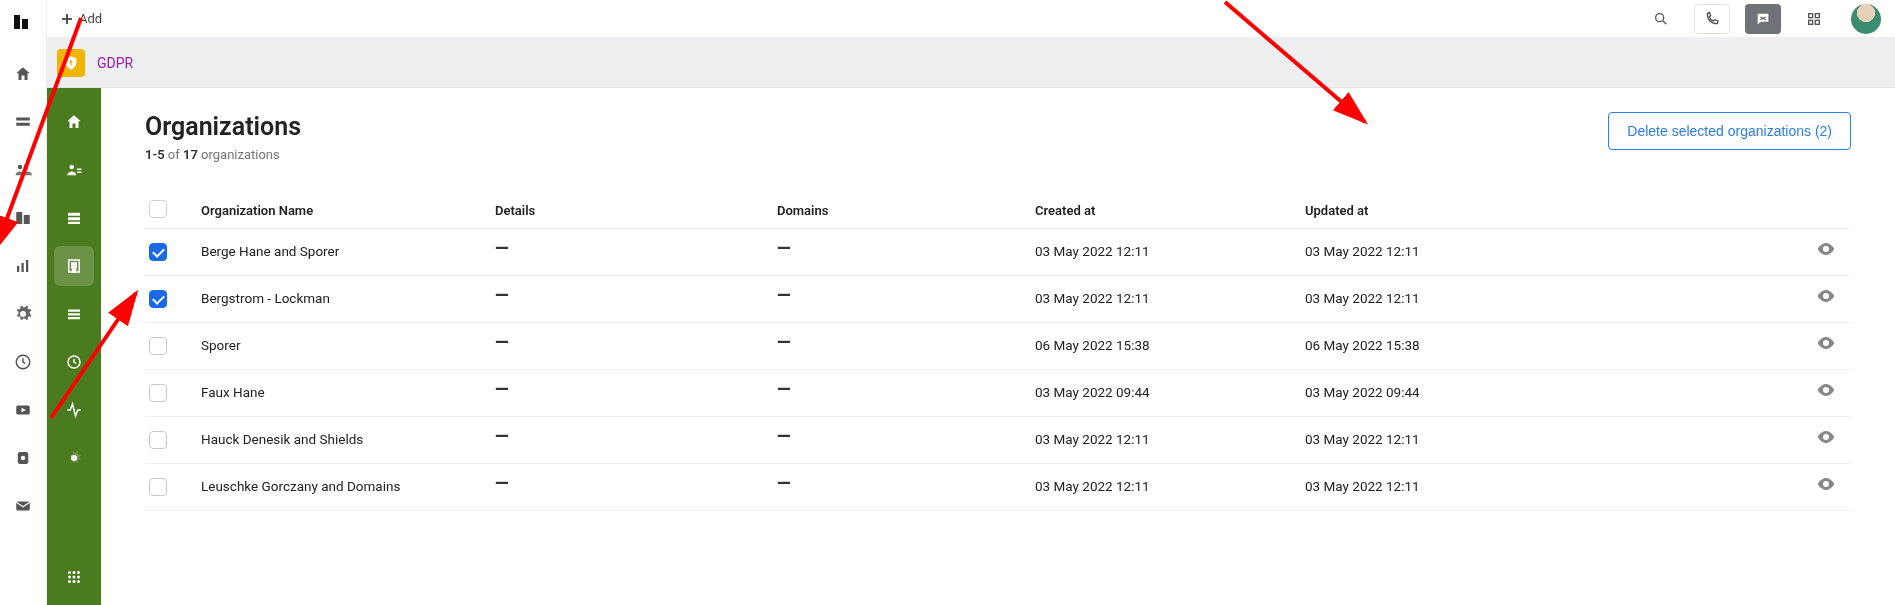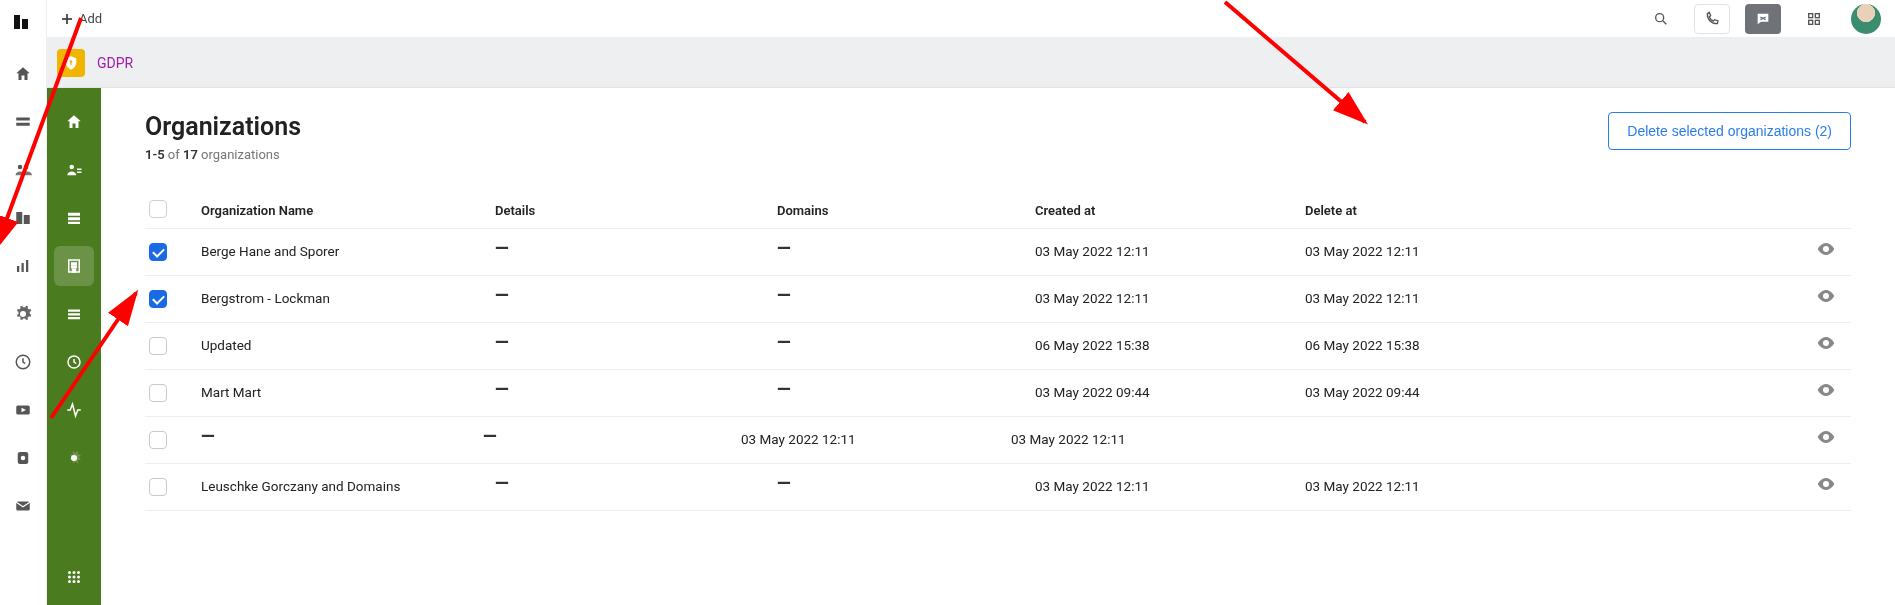--- a/index.html
+++ b/index.html
@@ -280,21 +280,21 @@
 
         <div class="table">
           <div class="thead">
             <div class="col-chk">
                 <div class="chkbox large"></div>
               </div>
             <div class="col-name">Organization Name</div>
             <div class="col-details">Details</div>
             <div class="col-domains">Domains</div>
             <div class="col-created">Created at</div>
-            <div class="col-updated">Delete at</div>
+            <div class="col-updated">Updated at</div>
             <div class="col-eye"></div>
           </div>
           <div id="tbody">
               <div class="trow">
                 <div class="col-chk">
                   <div class="chkbox checked"></div>
                 </div>
                 <div class="col-name">Berge Hane and Sporer</div>
                 <div class="col-details dash">—</div>
                 <div class="col-domains dash">—</div>
@@ -320,52 +320,53 @@
                   <svg viewBox="0 0 24 16" fill="currentColor">
                     <path d="M12 0C5 0 1 8 1 8s4 8 11 8 11-8 11-8S19 0 12 0zm0 12a4 4 0 110-8 4 4 0 010 8z"></path>
                     <circle cx="12" cy="8" r="2" fill="#fff"></circle>
                   </svg>
                 </div>
               </div>
               <div class="trow">
                 <div class="col-chk">
                   <div class="chkbox"></div>
                 </div>
-                <div class="col-name">Updated</div>
+                <div class="col-name">Sporer</div>
                 <div class="col-details dash">—</div>
                 <div class="col-domains dash">—</div>
                 <div class="col-created">06 May 2022 15:38</div>
                 <div class="col-updated">06 May 2022 15:38</div>
                 <div class="col-eye eye">
                   <svg viewBox="0 0 24 16" fill="currentColor">
                     <path d="M12 0C5 0 1 8 1 8s4 8 11 8 11-8 11-8S19 0 12 0zm0 12a4 4 0 110-8 4 4 0 010 8z"></path>
                     <circle cx="12" cy="8" r="2" fill="#fff"></circle>
                   </svg>
                 </div>
               </div>
               <div class="trow">
                 <div class="col-chk">
                   <div class="chkbox"></div>
                 </div>
-                <div class="col-name">Mart Mart</div>
+                <div class="col-name">Faux Hane</div>
                 <div class="col-details dash">—</div>
                 <div class="col-domains dash">—</div>
                 <div class="col-created">03 May 2022 09:44</div>
                 <div class="col-updated">03 May 2022 09:44</div>
                 <div class="col-eye eye">
                   <svg viewBox="0 0 24 16" fill="currentColor">
                     <path d="M12 0C5 0 1 8 1 8s4 8 11 8 11-8 11-8S19 0 12 0zm0 12a4 4 0 110-8 4 4 0 010 8z"></path>
                     <circle cx="12" cy="8" r="2" fill="#fff"></circle>
                   </svg>
                 </div>
               </div>
               <div class="trow">
                 <div class="col-chk">
                   <div class="chkbox"></div>
                 </div>
+                <div class="col-name">Hauck Denesik and Shields</div>
                 <div class="col-details dash">—</div>
                 <div class="col-domains dash">—</div>
                 <div class="col-created">03 May 2022 12:11</div>
                 <div class="col-updated">03 May 2022 12:11</div>
                 <div class="col-eye eye">
                   <svg viewBox="0 0 24 16" fill="currentColor">
                     <path d="M12 0C5 0 1 8 1 8s4 8 11 8 11-8 11-8S19 0 12 0zm0 12a4 4 0 110-8 4 4 0 010 8z"></path>
                     <circle cx="12" cy="8" r="2" fill="#fff"></circle>
                   </svg>
                 </div>

